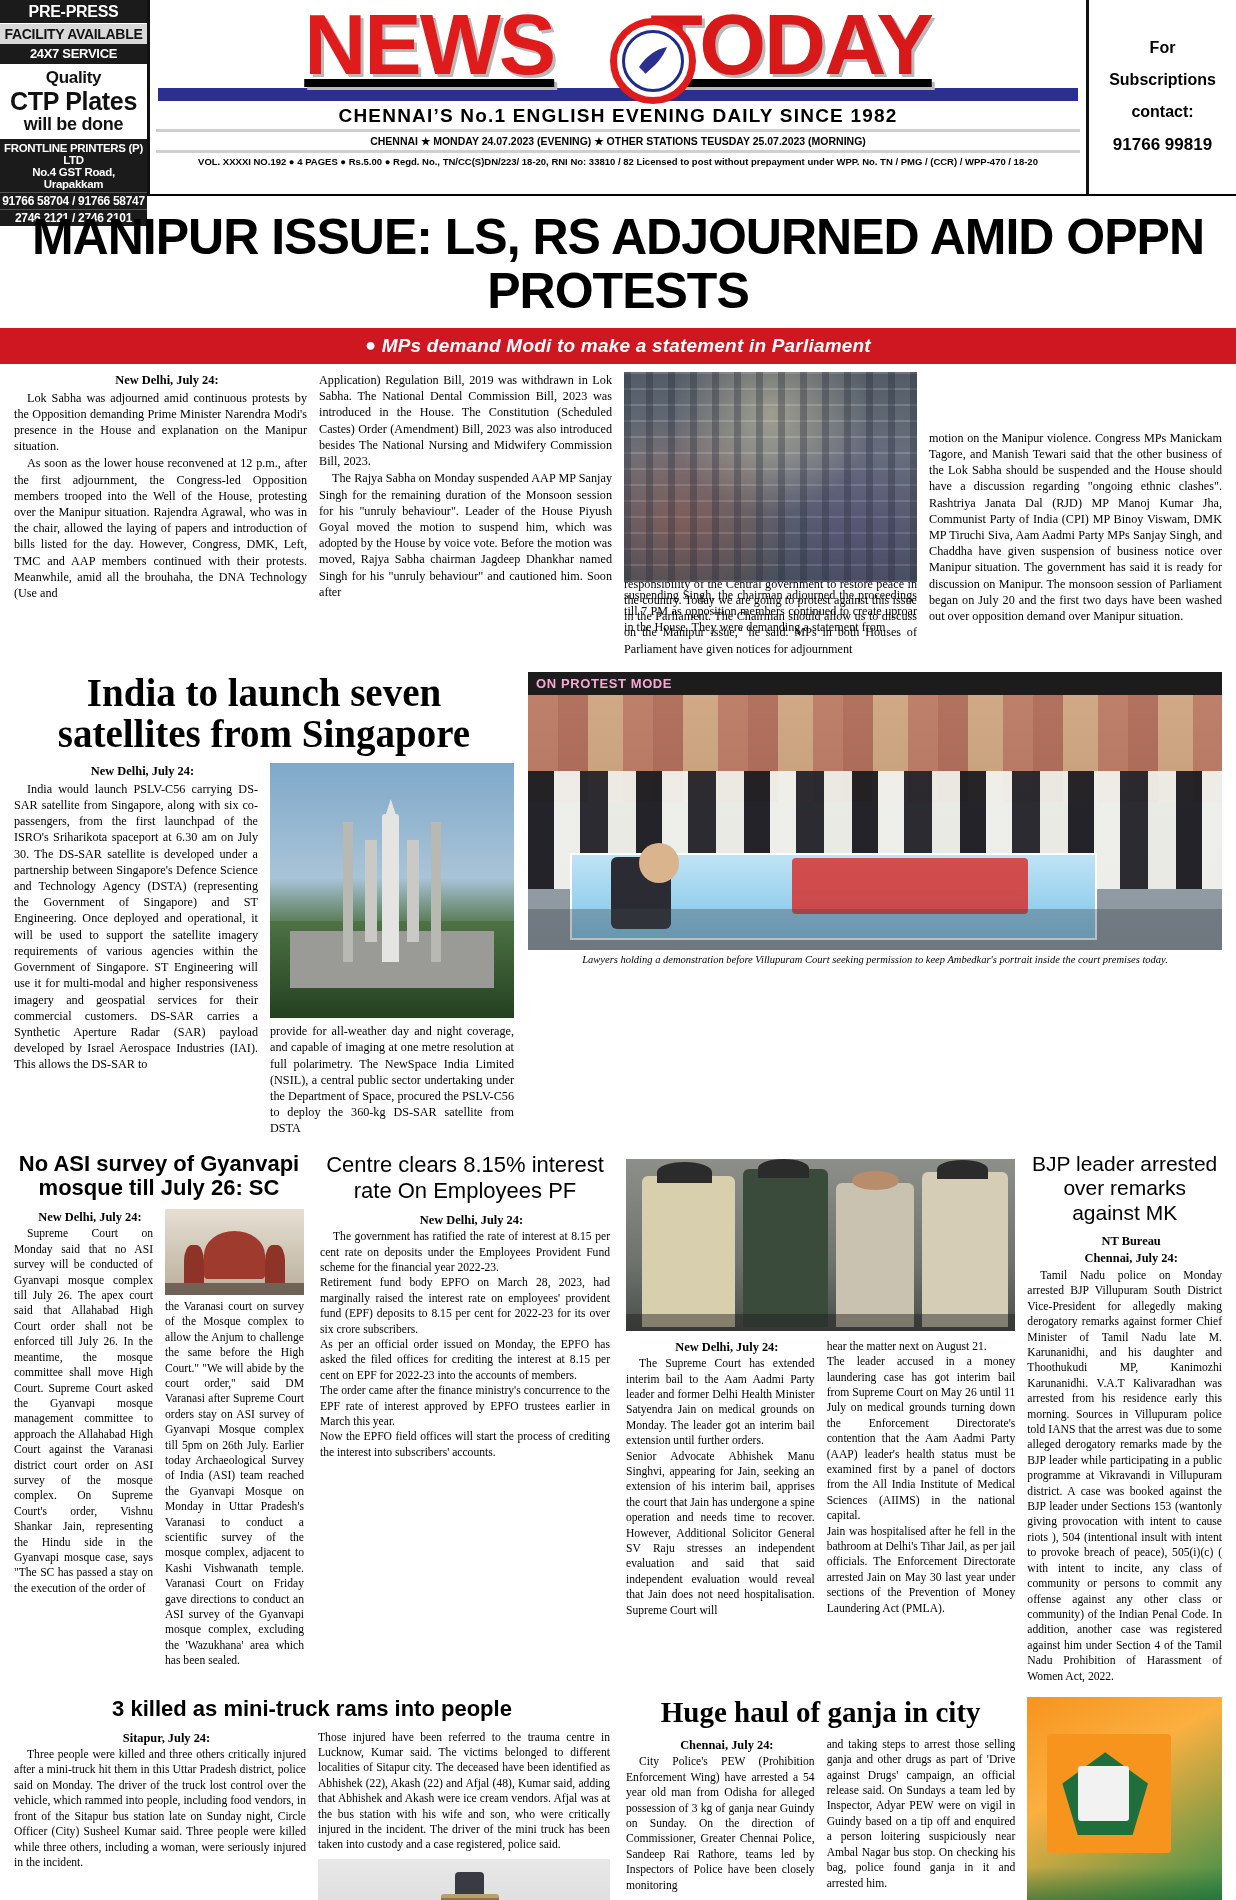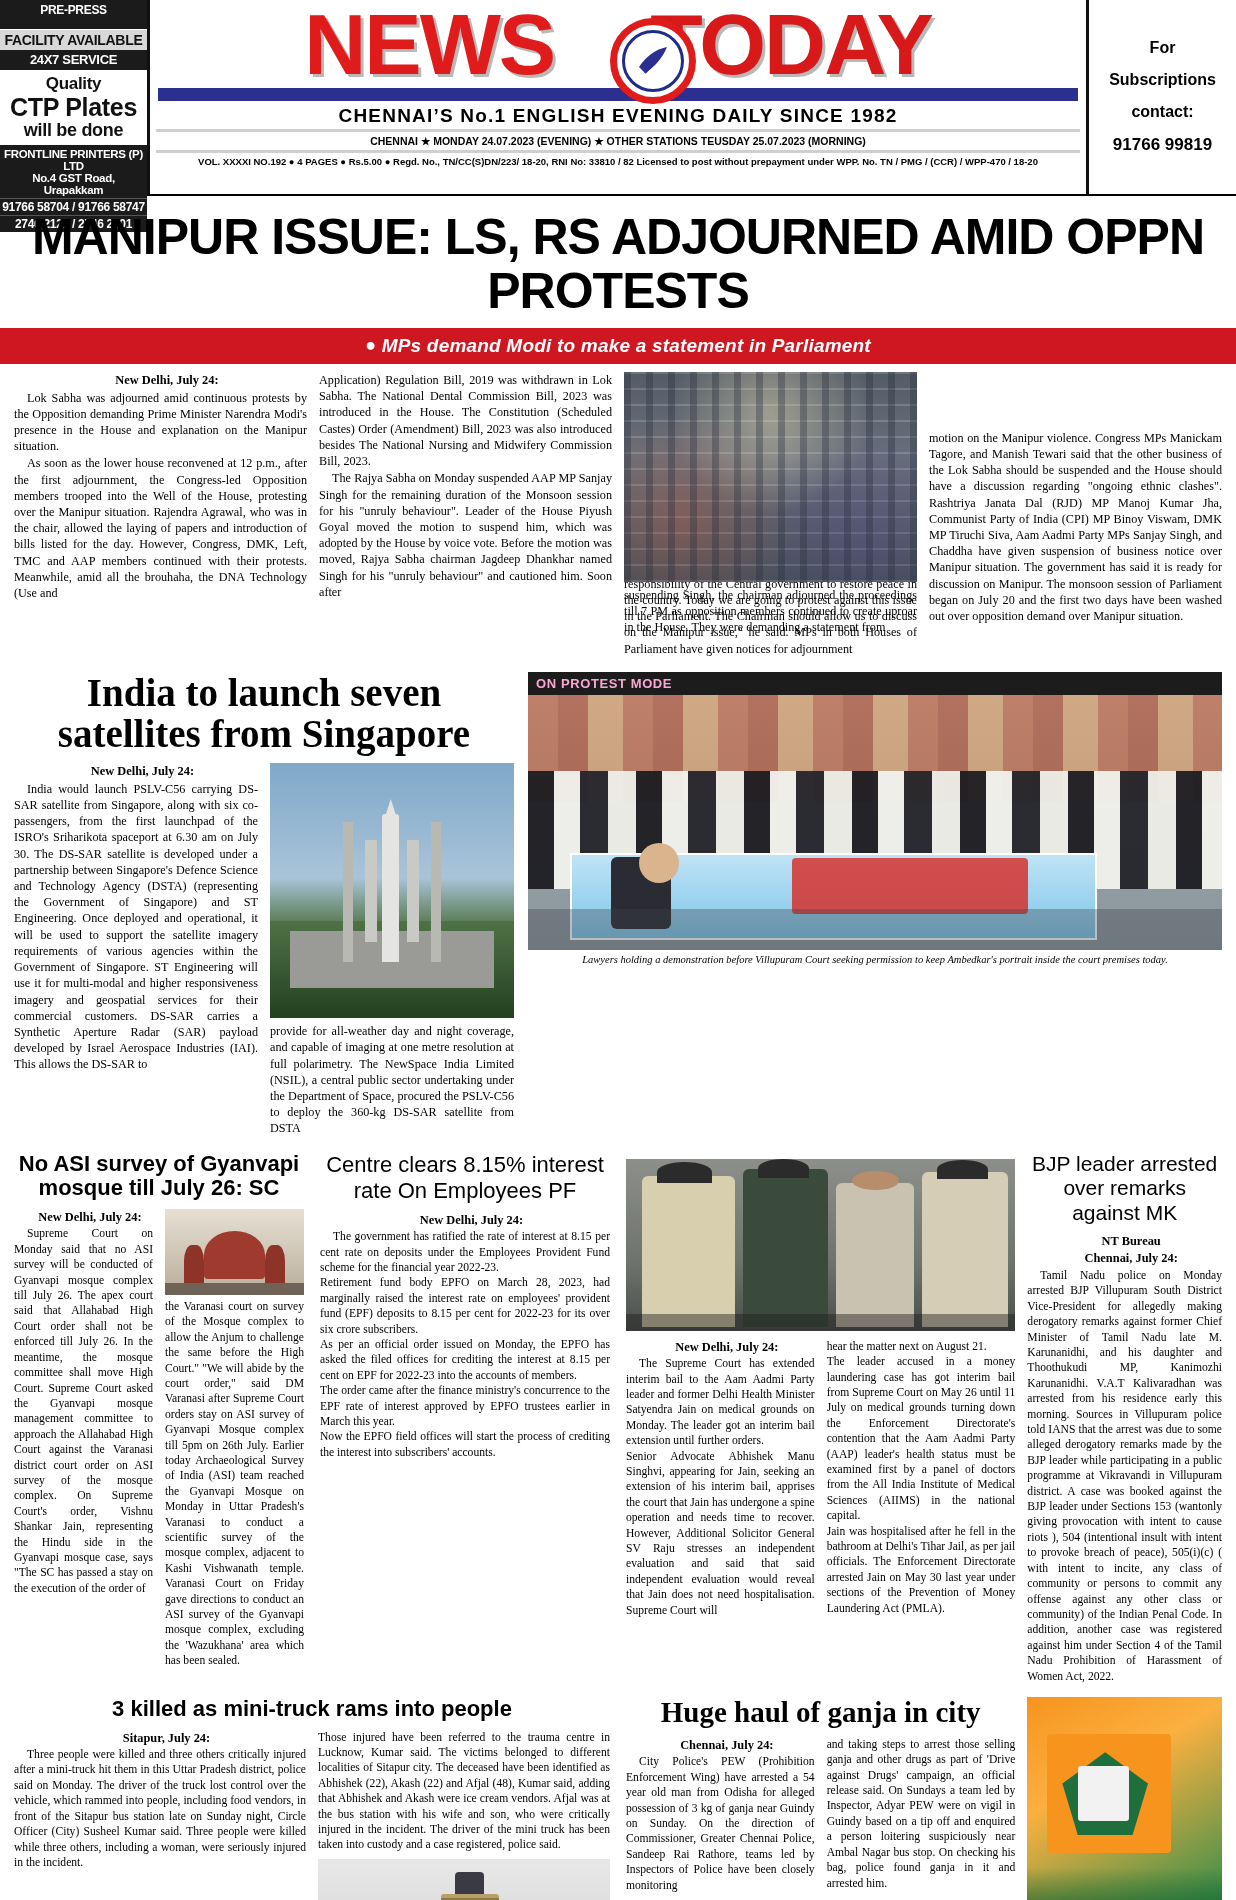--- a/index.html
+++ b/index.html
@@ -15,32 +15,32 @@
 
   
   .masthead { display:flex; height:196px; border-bottom:2px solid #000; }
 
   .ad-block { width:150px; border-right:3px solid #111; display:flex; flex-direction:column;
               font-family:"Liberation Sans", sans-serif; }
   .ad-line { text-align:center; font-weight:bold; letter-spacing:-0.3px; }
   .ad-dark { background:#1b1b1b; color:#fff; }
   .ad-lt { background:#d8d8d8; color:#111; }
   .ad-white { background:#fff; color:#111; }
-  .ad-l1 { font-size:12px; padding:3px 0 12px; border-bottom:1px solid #fff; }
+  .ad-l1 { font-size:16px; padding:3px 0 2px; border-bottom:1px solid #fff; }
   .ad-l2 { font-size:14px; padding:2px 0; }
   .ad-l3 { font-size:13px; padding:2px 0 3px; }
   .ad-q  { font-size:17px; padding:4px 0 0; }
   .ad-ctp{ font-size:25px; padding:1px 0 0; line-height:1.0; }
   .ad-wbd{ font-size:18px; padding:0 0 4px; }
   .ad-f1 { font-size:11.5px; padding:3px 2px 0; }
   .ad-f2 { font-size:11.5px; padding:0px 2px 2px; }
   .ad-ph { font-size:12px; padding:1px 2px; border-top:1px solid #555; }
 
   .mast-center { flex:1; position:relative; padding:0 6px; }
-  .logo-row { height:88px; position:relative; display:flex; align-items:center; justify-content:center; }
+  .logo-row { height:88px; position:relative; display:flex; align-items:center; justify-content:center;text-decoration:underline; }
   .logo-text { font-family:"Liberation Sans", sans-serif; font-weight:bold; font-size:86px;
                letter-spacing:-2px; color:#e01b1b; line-height:1;
                text-shadow:3px 3px 0 #b9b9b9; white-space:nowrap; }
   .logo-today { color:#d81919; }
   .globe { position:absolute; left:50%; transform:translateX(-8px); top:18px;
            width:86px; height:86px; border-radius:50%;
            border:7px solid #e01b1b; background:#fff; overflow:hidden; }
   .globe:before { content:""; position:absolute; inset:5px; border-radius:50%;
                   border:3px solid #1f2c8a; }
   .bird { position:absolute; left:50%; top:50%; width:40px; height:40px;

